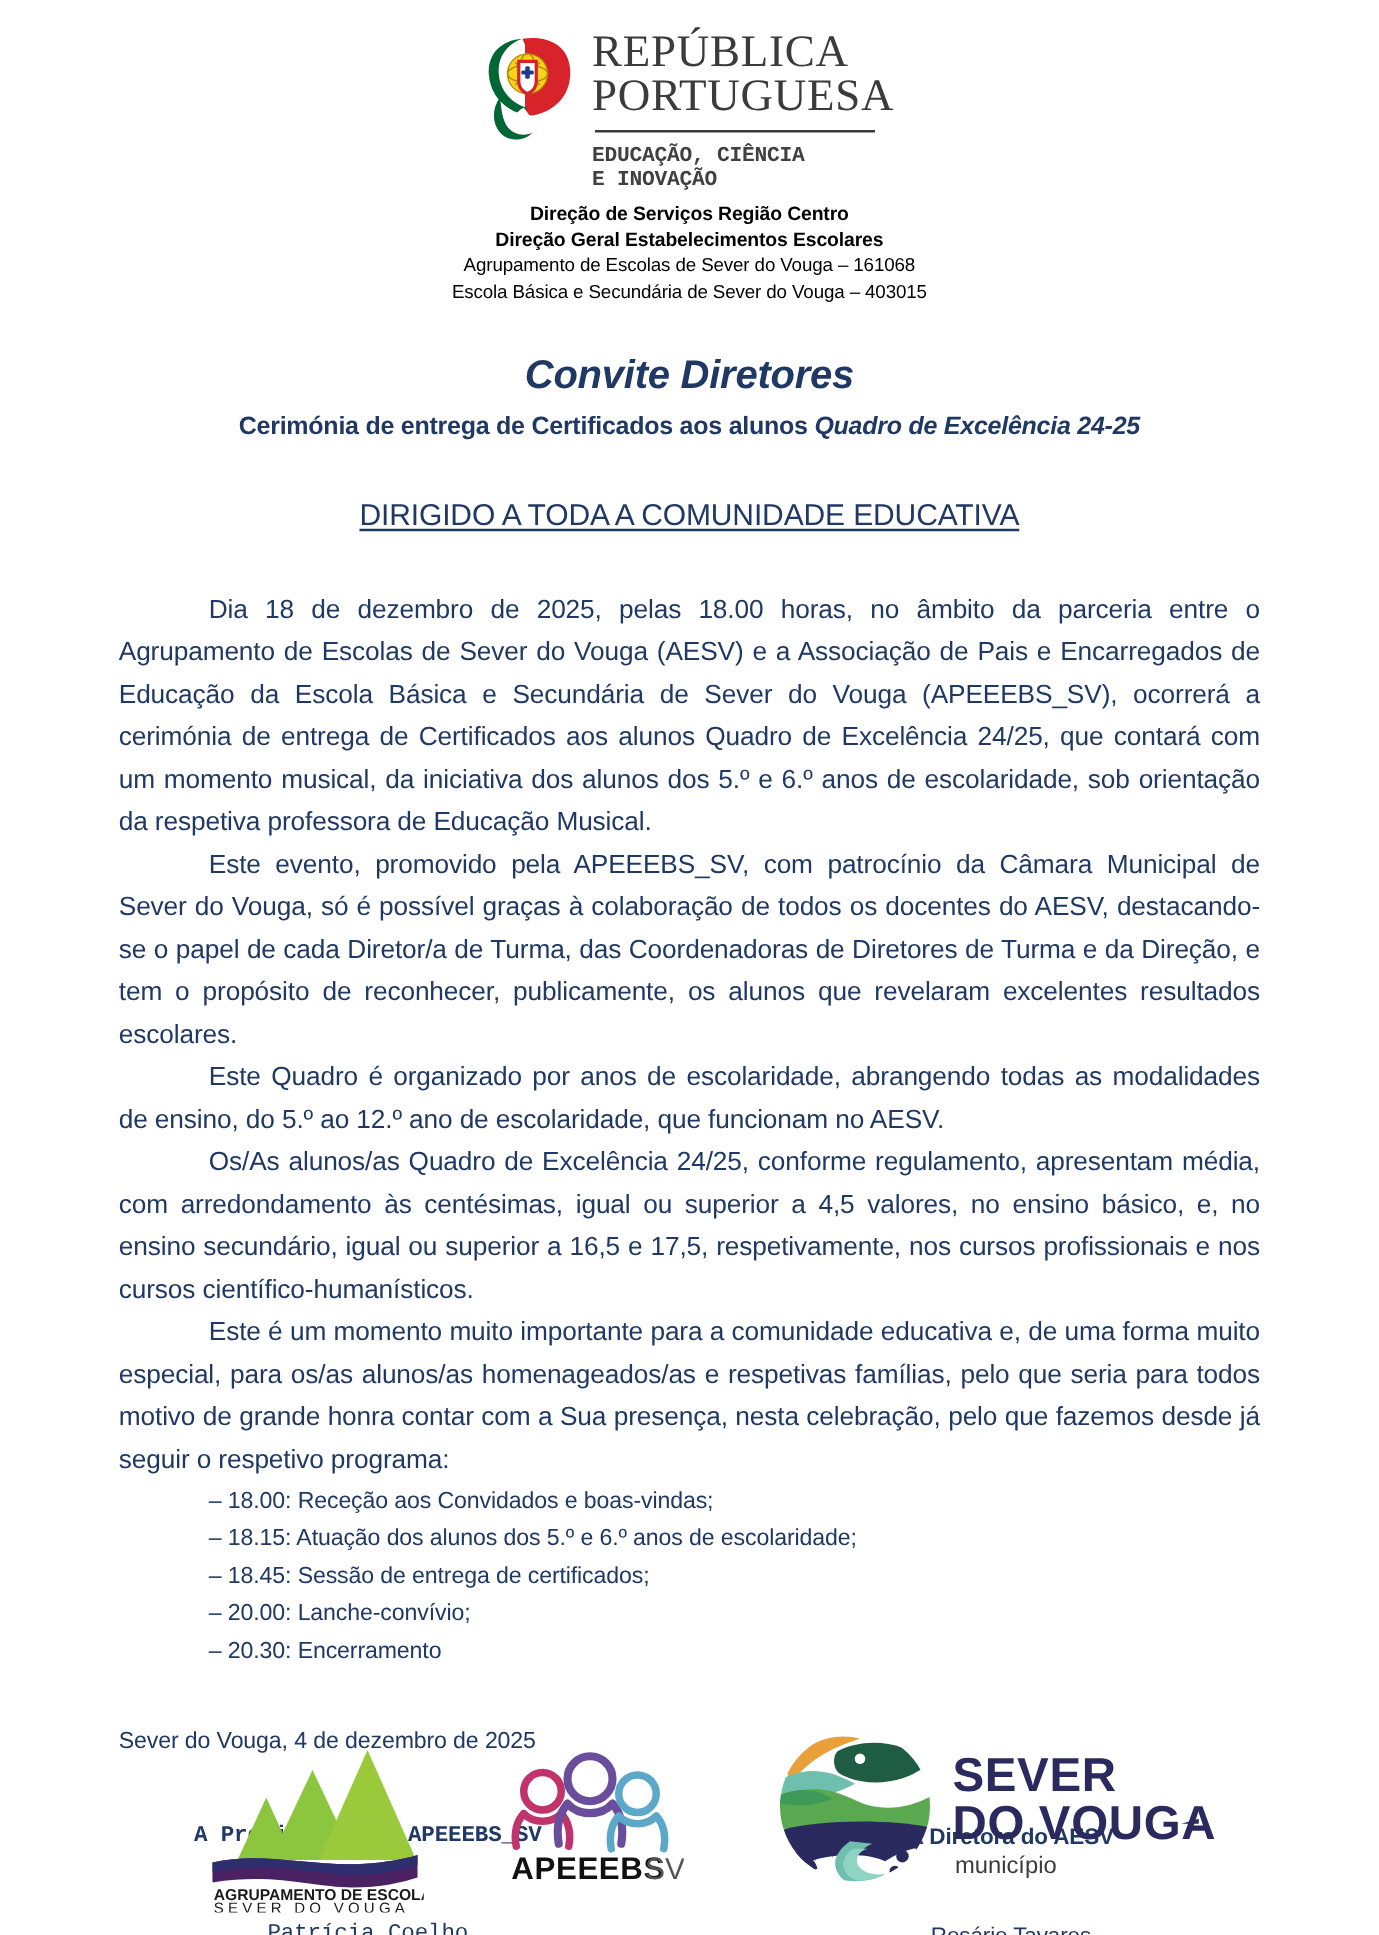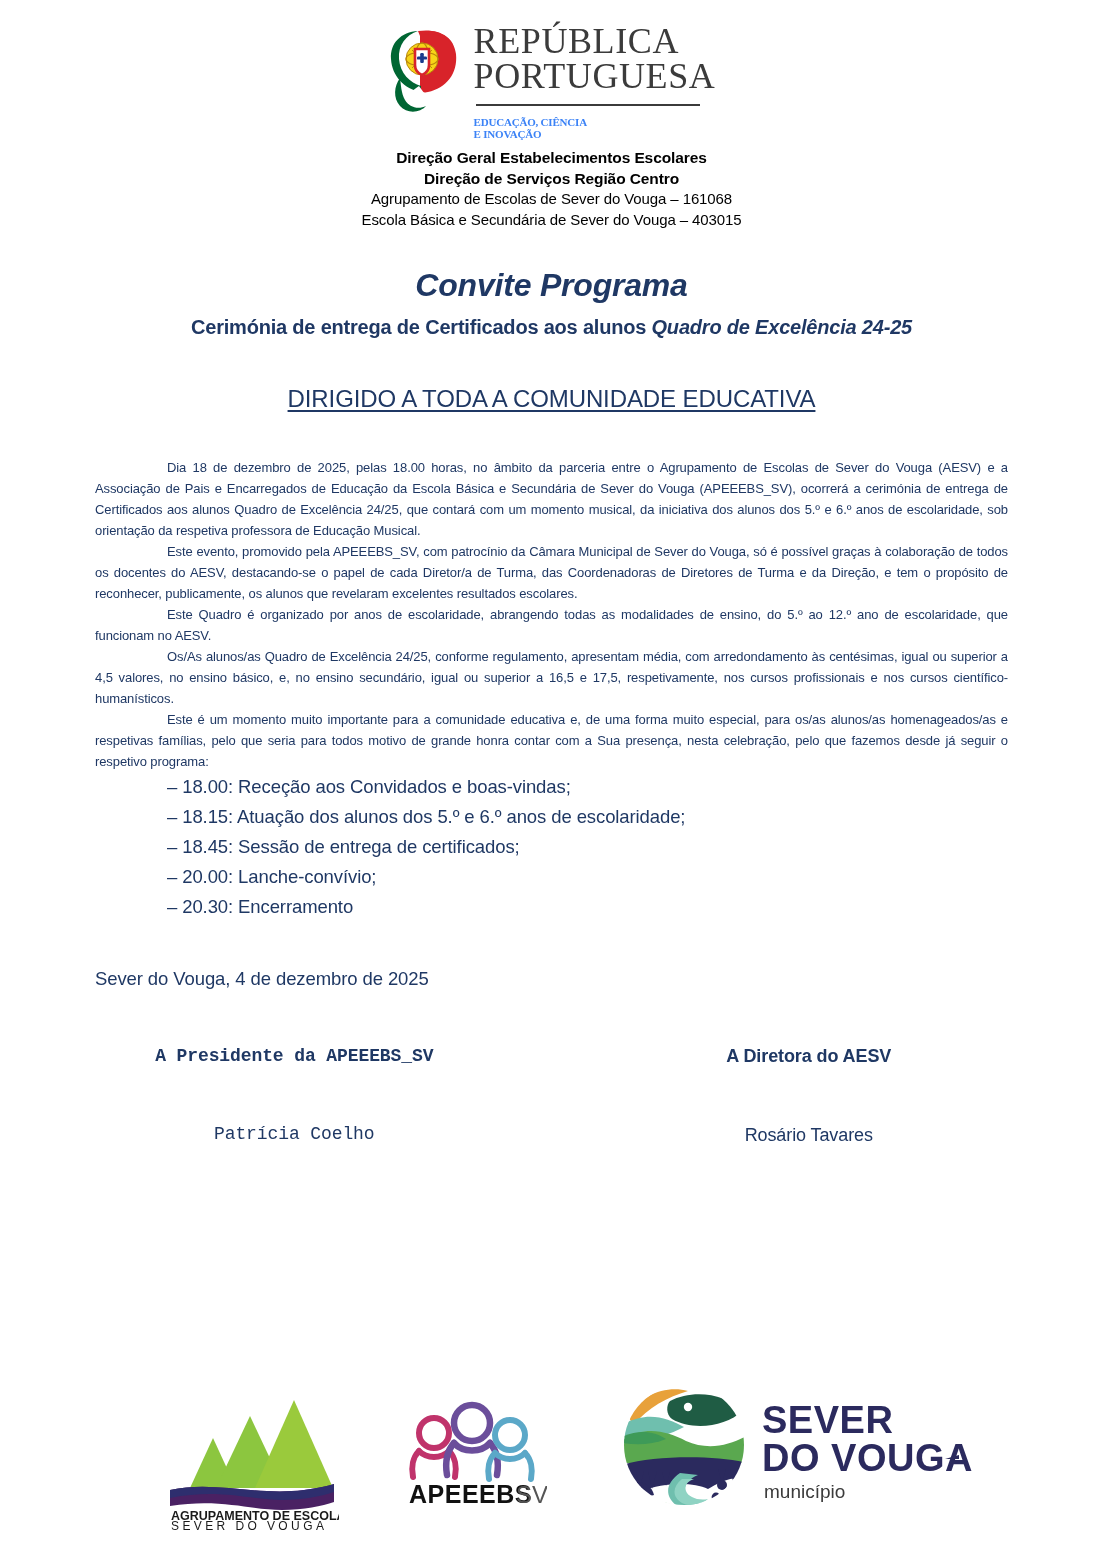--- a/index.html
+++ b/index.html
@@ -53,26 +53,26 @@
     color: #3b3b3b;
     white-space: pre-line;
   }
   .rp-rule {
     height: 2px;
     background: #3b3b3b;
     margin: 9px 0 10px 2px;
     width: 224px;
   }
   .rp-sub {
-    font-family: Liberation Serif, serif;
-    font-size: 11px;
+    font-family: Liberation Mono, monospace;
+    font-size: 17px;
     font-weight: bold;
     line-height: 1.17;
     letter-spacing: -0.2px;
-    color: #3b82f6;
+    color: #404040;
     white-space: pre-line;
   }
   .org-line {
     color: #000000;
     text-align: center;
   }
   .org-line.bold {
     font-weight: bold;
     font-size: 15.5px;
     line-height: 1.32;
@@ -112,21 +112,21 @@
     color: #1f3864;
     text-decoration: underline;
     text-underline-offset: 3px;
     margin-top: 46px;
     letter-spacing: -0.1px;
   }
 
   
   .body-copy { margin-top: 44px; }
   .para {
-    font-size: 13px;
+    font-size: 21px;
     line-height: 1.62;
     color: #1f3864;
     text-align: justify;
     text-indent: 72px;
     margin: 0 0 0 0;
     letter-spacing: -0.1px;
   }
   .para + .para { margin-top: 0; }
 
   .schedule {
@@ -226,28 +226,28 @@
         <div class="rp-wordmark">REPÚBLICA
 PORTUGUESA</div>
         <div class="rp-rule"></div>
         <div class="rp-sub">EDUCAÇÃO, CIÊNCIA
 E INOVAÇÃO</div>
       </div>
 
     </div>
 
     <div class="org-block">
+      <div class="org-line bold">Direção de Serviços Região Centro</div>
       <div class="org-line bold">Direção Geral Estabelecimentos Escolares</div>
-      <div class="org-line bold">Direção de Serviços Região Centro</div>
       <div class="org-line reg">Agrupamento de Escolas de Sever do Vouga – 161068</div>
       <div class="org-line reg">Escola Básica e Secundária de Sever do Vouga – 403015</div>
     </div>
   </div>
 
-  <div class="title-main">Convite Programa</div>
+  <div class="title-main">Convite Diretores</div>
 
   <div class="title-sub"><span>Cerimónia de entrega de Certificados aos alunos </span><span class="ital">Quadro de Excelência 24-25</span></div>
 
   <div class="addressed">DIRIGIDO A TODA A COMUNIDADE EDUCATIVA</div>
 
   <div class="body-copy">
     <p class="para">Dia 18 de dezembro de 2025, pelas 18.00 horas, no âmbito da parceria entre o Agrupamento de Escolas de Sever do Vouga (AESV) e a Associação de Pais e Encarregados de Educação da Escola Básica e Secundária de Sever do Vouga (APEEEBS_SV), ocorrerá a cerimónia de entrega de Certificados aos alunos Quadro de Excelência 24/25, que contará com um momento musical, da iniciativa dos alunos dos 5.º e 6.º anos de escolaridade, sob orientação da respetiva professora de Educação Musical.</p>
     <p class="para">Este evento, promovido pela APEEEBS_SV, com patrocínio da Câmara Municipal de Sever do Vouga, só é possível graças à colaboração de todos os docentes do AESV, destacando-se o papel de cada Diretor/a de Turma, das Coordenadoras de Diretores de Turma e da Direção, e tem o propósito de reconhecer, publicamente, os alunos que revelaram excelentes resultados escolares.</p>
     <p class="para">Este Quadro é organizado por anos de escolaridade, abrangendo todas as modalidades de ensino, do 5.º ao 12.º ano de escolaridade, que funcionam no AESV.</p>
     <p class="para">Os/As alunos/as Quadro de Excelência 24/25, conforme regulamento, apresentam média, com arredondamento às centésimas, igual ou superior a 4,5 valores, no ensino básico, e, no ensino secundário, igual ou superior a 16,5 e 17,5, respetivamente, nos cursos profissionais e nos cursos científico-humanísticos.</p>

